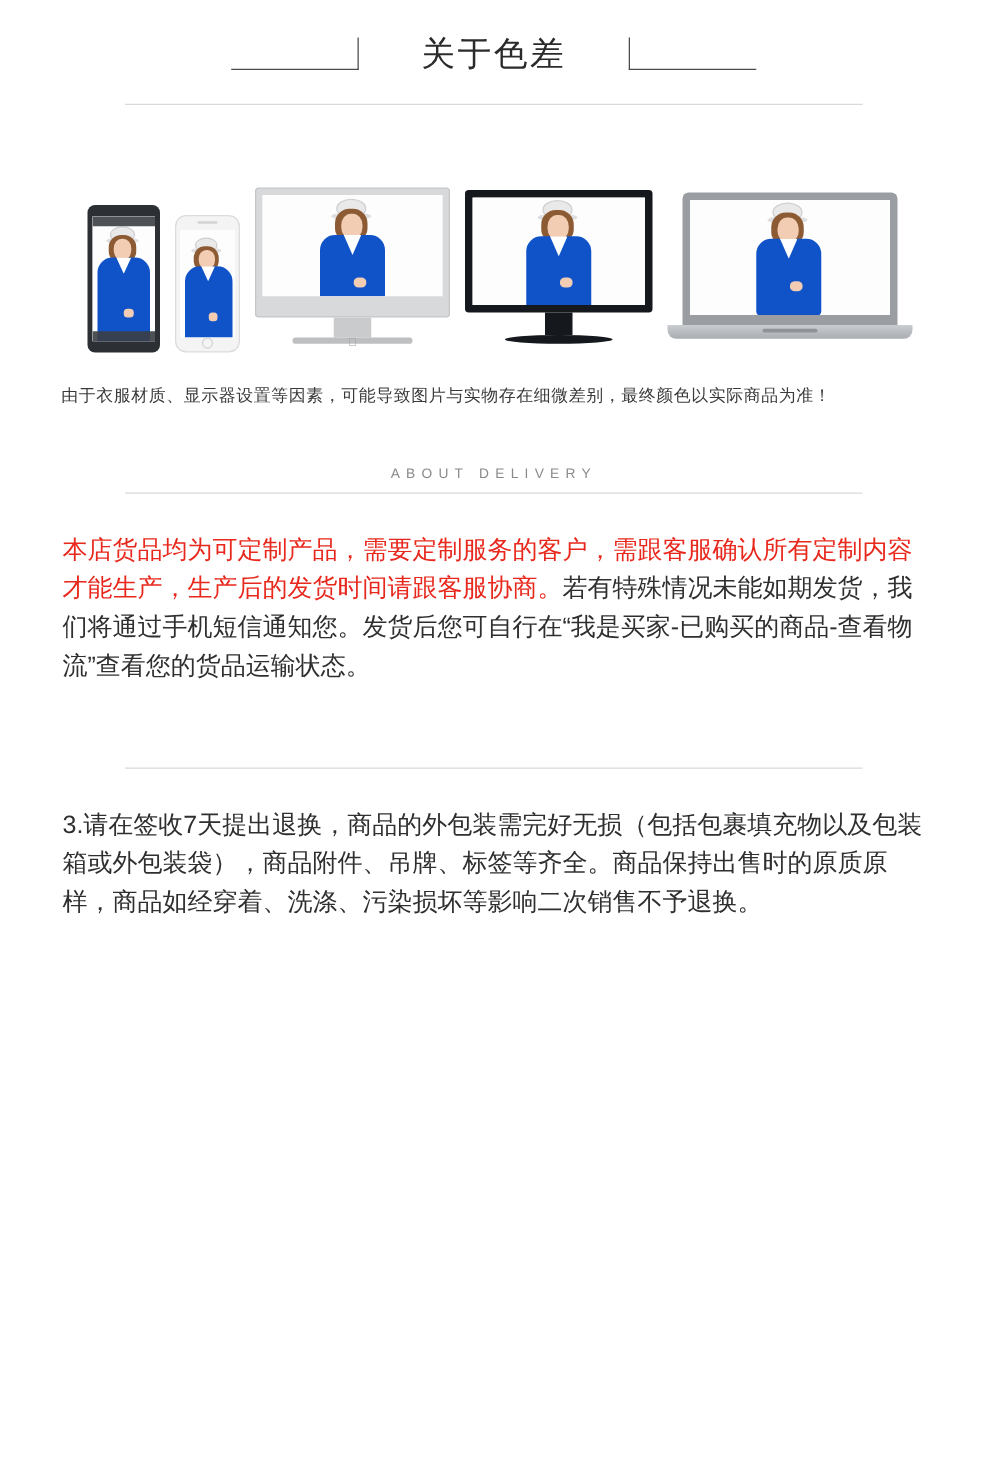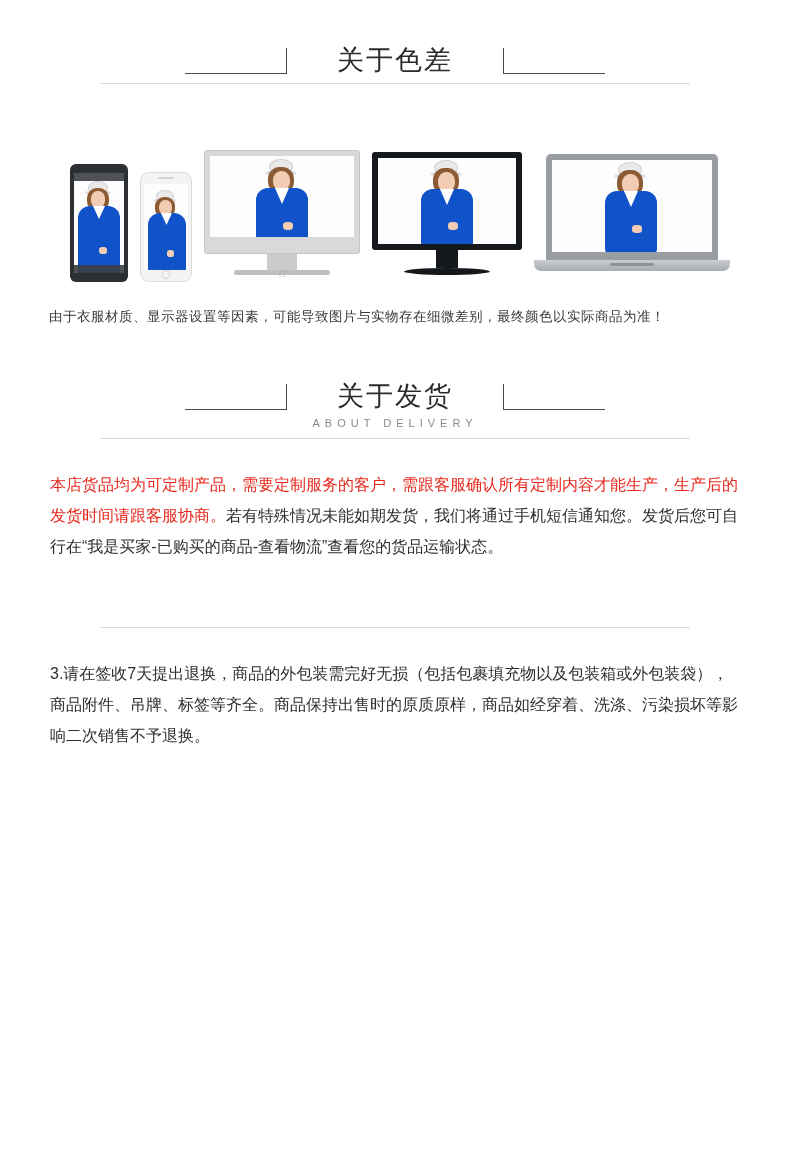--- a/index.html
+++ b/index.html
@@ -19,21 +19,21 @@
 
   
   .section-head {
     position: relative;
     width: 590px;
     margin: 0 auto;
     text-align: center;
   }
   .head-title-row {
     display: flex;
-    align-items: flex-end;
+    align-items: flex-start;
     justify-content: center;
     gap: 16px;
     height: 44px;
   }
   .head-bracket {
     width: 120px;
     height: 26px;
     position: relative;
   }
   .head-bracket::before {
@@ -321,21 +321,21 @@
     margin: 26px auto 0;
     font-size: 13.5px;
     color: #3a3a3a;
     text-align: left;
     padding-left: 4px;
     letter-spacing: .5px;
   }
   .body-block {
     width: 690px;
     margin: 0 auto;
-    font-size: 16px;
+    font-size: 20px;
     line-height: 31px;
     color: #2f2f2f;
     text-align: left;
   }
   .red { color: #e8281d; }
   .para { margin: 0 0 26px 0; }
   .para:last-child { margin-bottom: 0; }
 
   .spacer-40 { height: 40px; }
   .spacer-56 { height: 56px; }
@@ -443,25 +443,20 @@
     <div class="base"></div>
   </div>
 
 </div>
 
 <div class="note-line">由于衣服材质、显示器设置等因素，可能导致图片与实物存在细微差别，最终颜色以实际商品为准！</div>
 
 <div class="spacer-40"></div>
 
 <div class="section-head">
-  <div class="head-title-row">
-    <span class="head-bracket left"></span>
-    <h2 class="head-title">关于发货</h2>
-    <span class="head-bracket right"></span>
-  </div>
   <div class="head-sub">ABOUT DELIVERY</div>
   <div class="head-rule"></div>
 </div>
 
 <div class="spacer-30"></div>
 
 <div class="body-block">
   <p class="para">
     <span class="red">本店货品均为可定制产品，需要定制服务的客户，需跟客服确认所有定制内容才能生产，生产后的发货时间请跟客服协商。</span><span>若有特殊情况未能如期发货，我们将通过手机短信通知您。发货后您可自行在“我是买家-已购买的商品-查看物流”查看您的货品运输状态。</span>
   </p>

